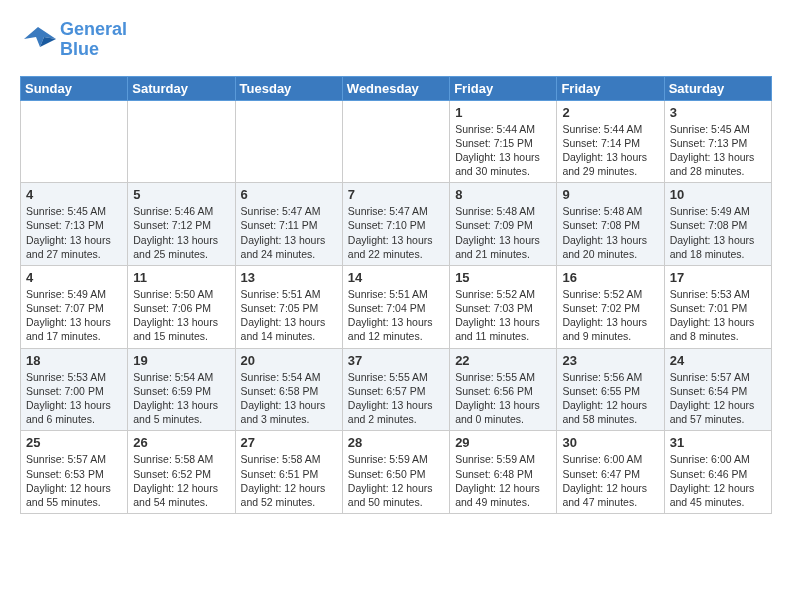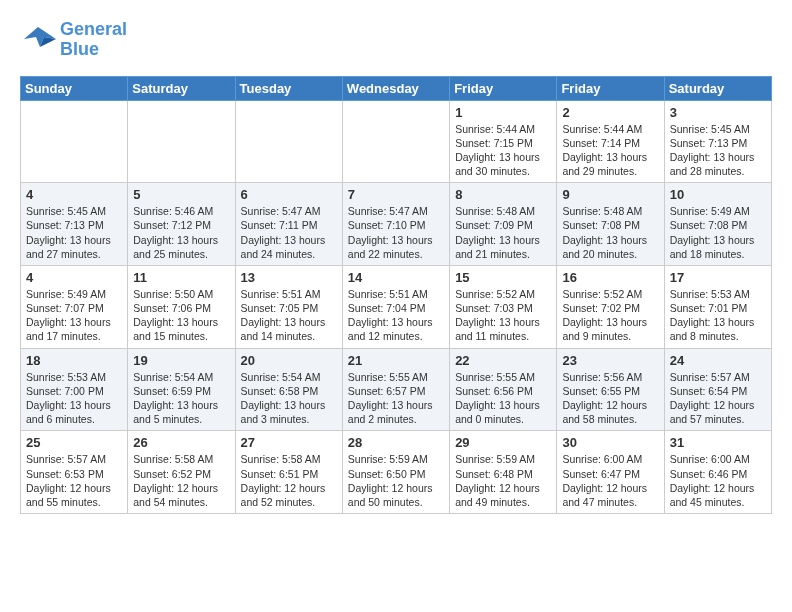--- a/index.html
+++ b/index.html
@@ -266,21 +266,21 @@
 and 5 minutes.</div>
         </td>
         <td>
           <span class="day-number">20</span>
           <div class="day-detail" style="white-space: pre-line;">Sunrise: 5:54 AM
 Sunset: 6:58 PM
 Daylight: 13 hours
 and 3 minutes.</div>
         </td>
         <td>
-          <span class="day-number">21</span>
+          <span class="day-number">37</span>
           <div class="day-detail" style="white-space: pre-line;">Sunrise: 5:55 AM
 Sunset: 6:57 PM
 Daylight: 13 hours
 and 2 minutes.</div>
         </td>
         <td>
           <span class="day-number">22</span>
           <div class="day-detail" style="white-space: pre-line;">Sunrise: 5:55 AM
 Sunset: 6:56 PM
 Daylight: 13 hours

